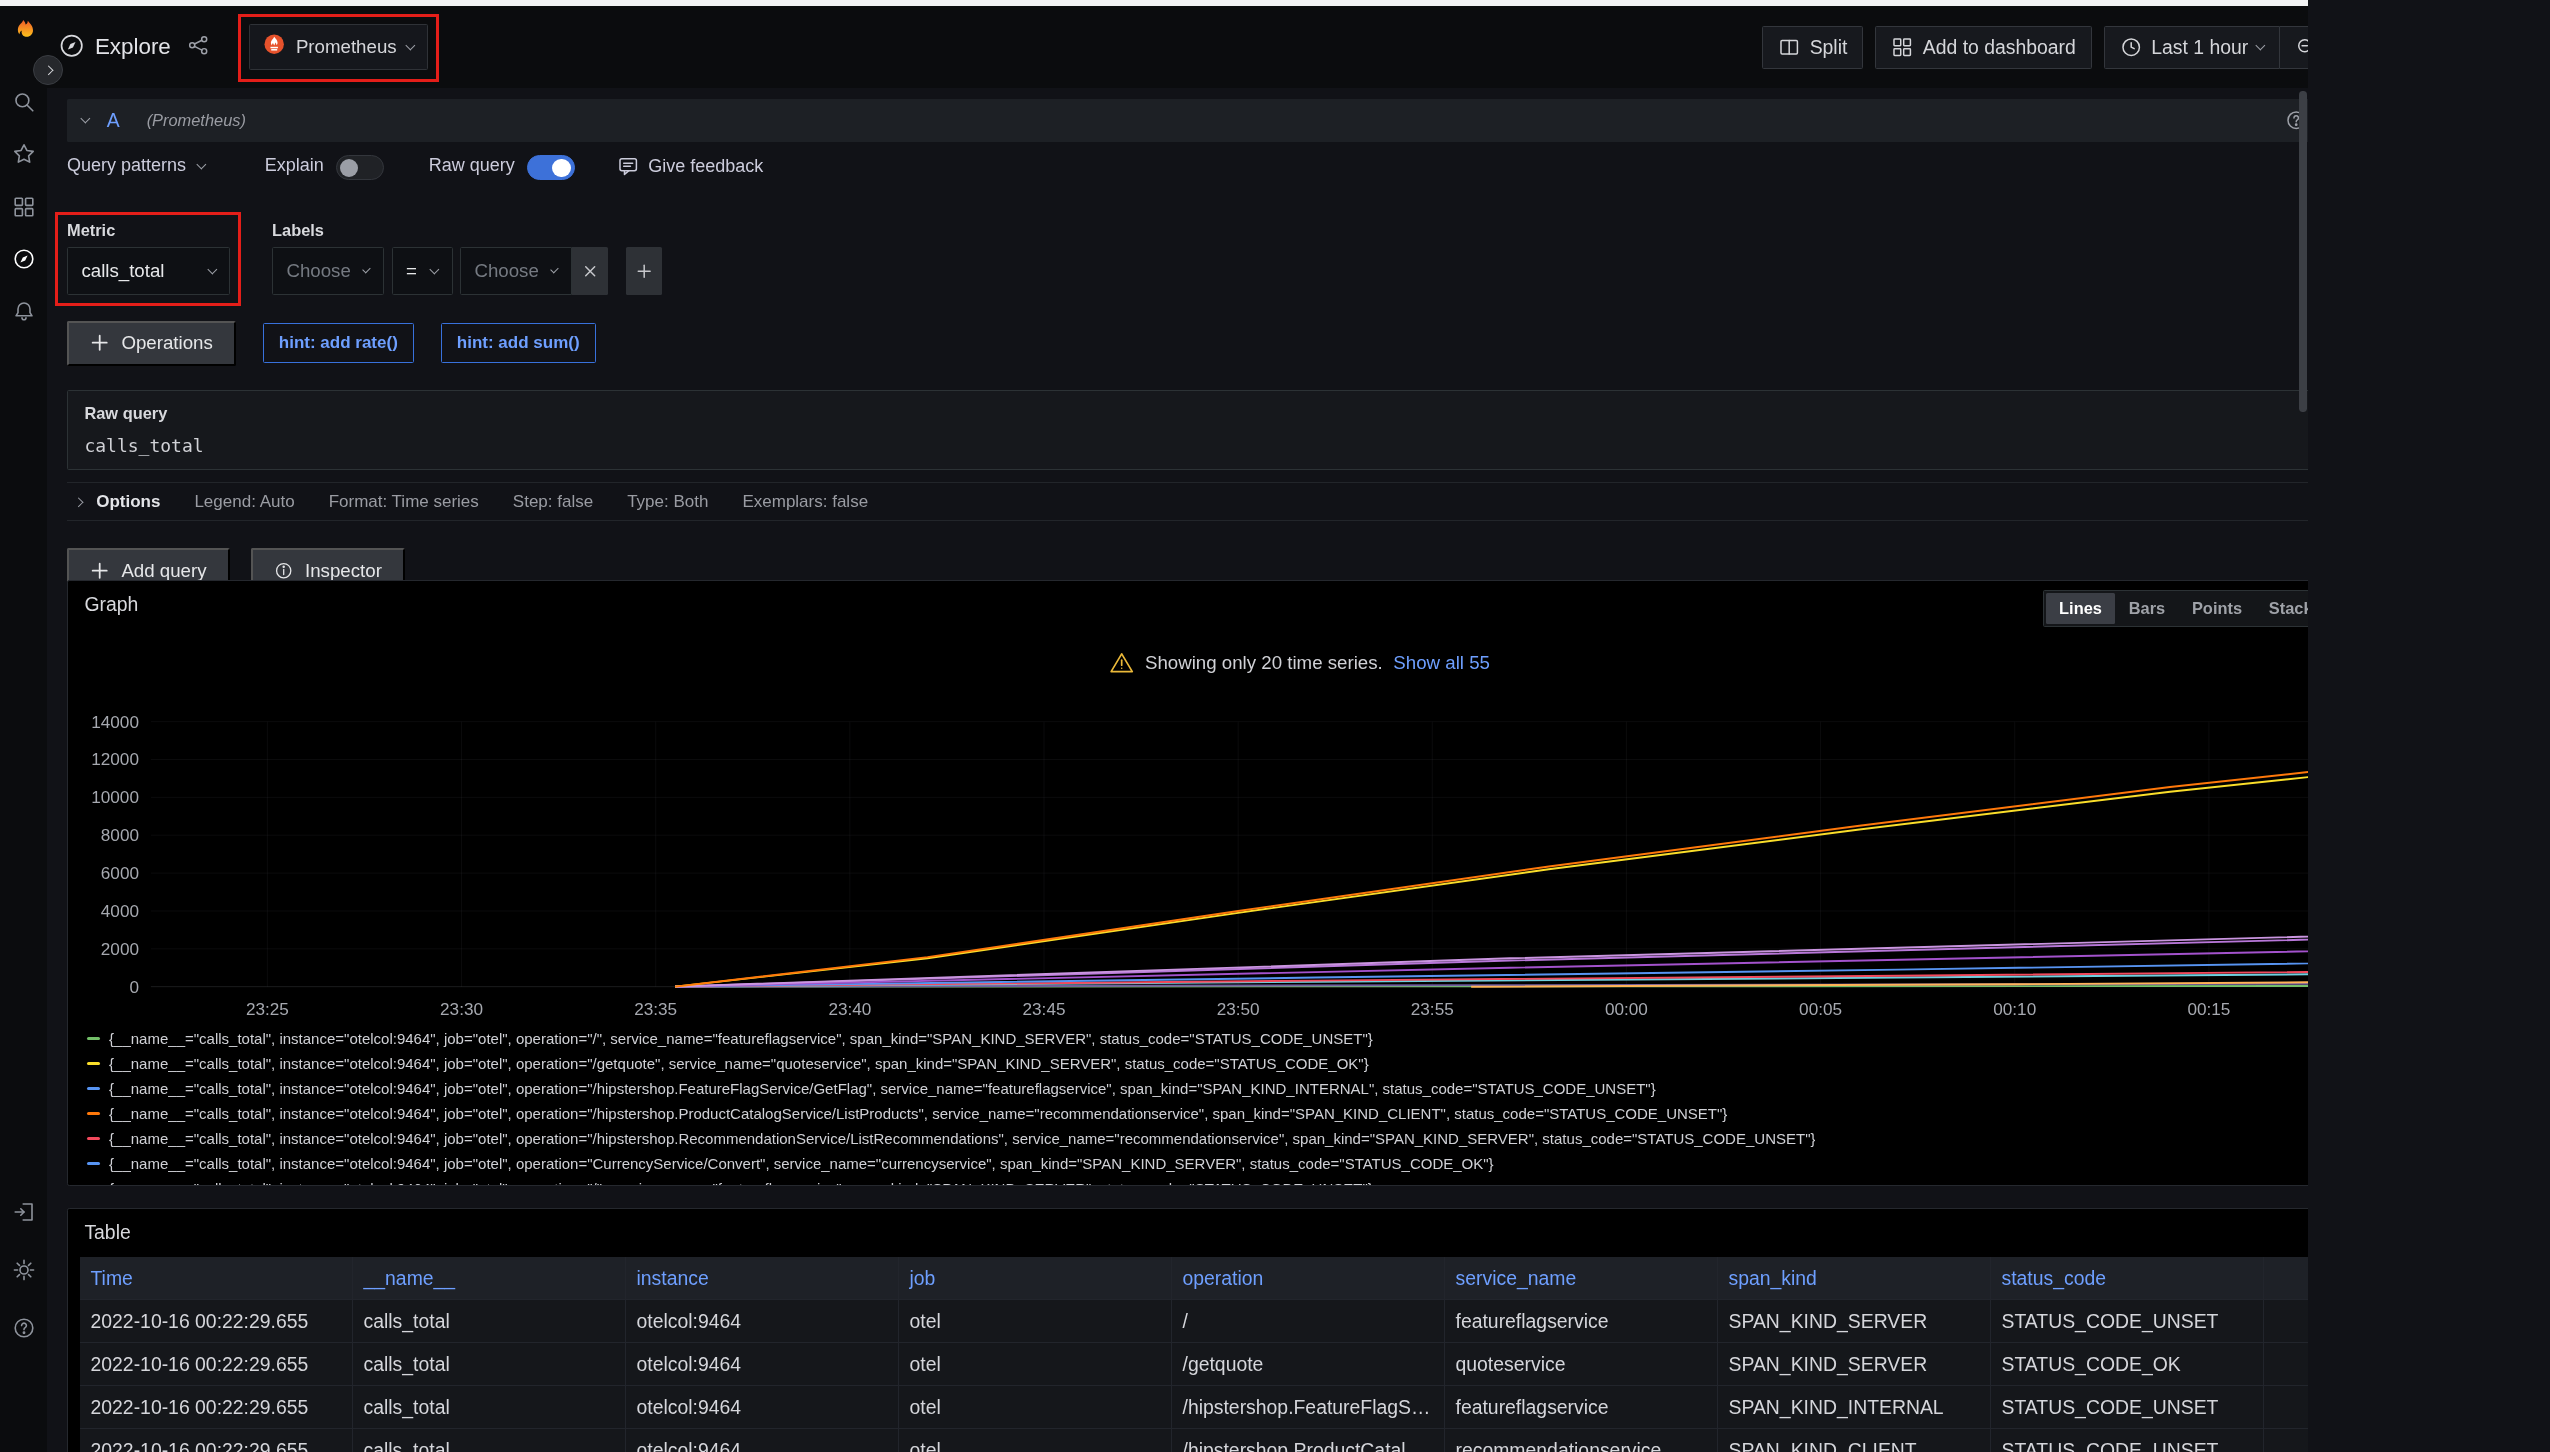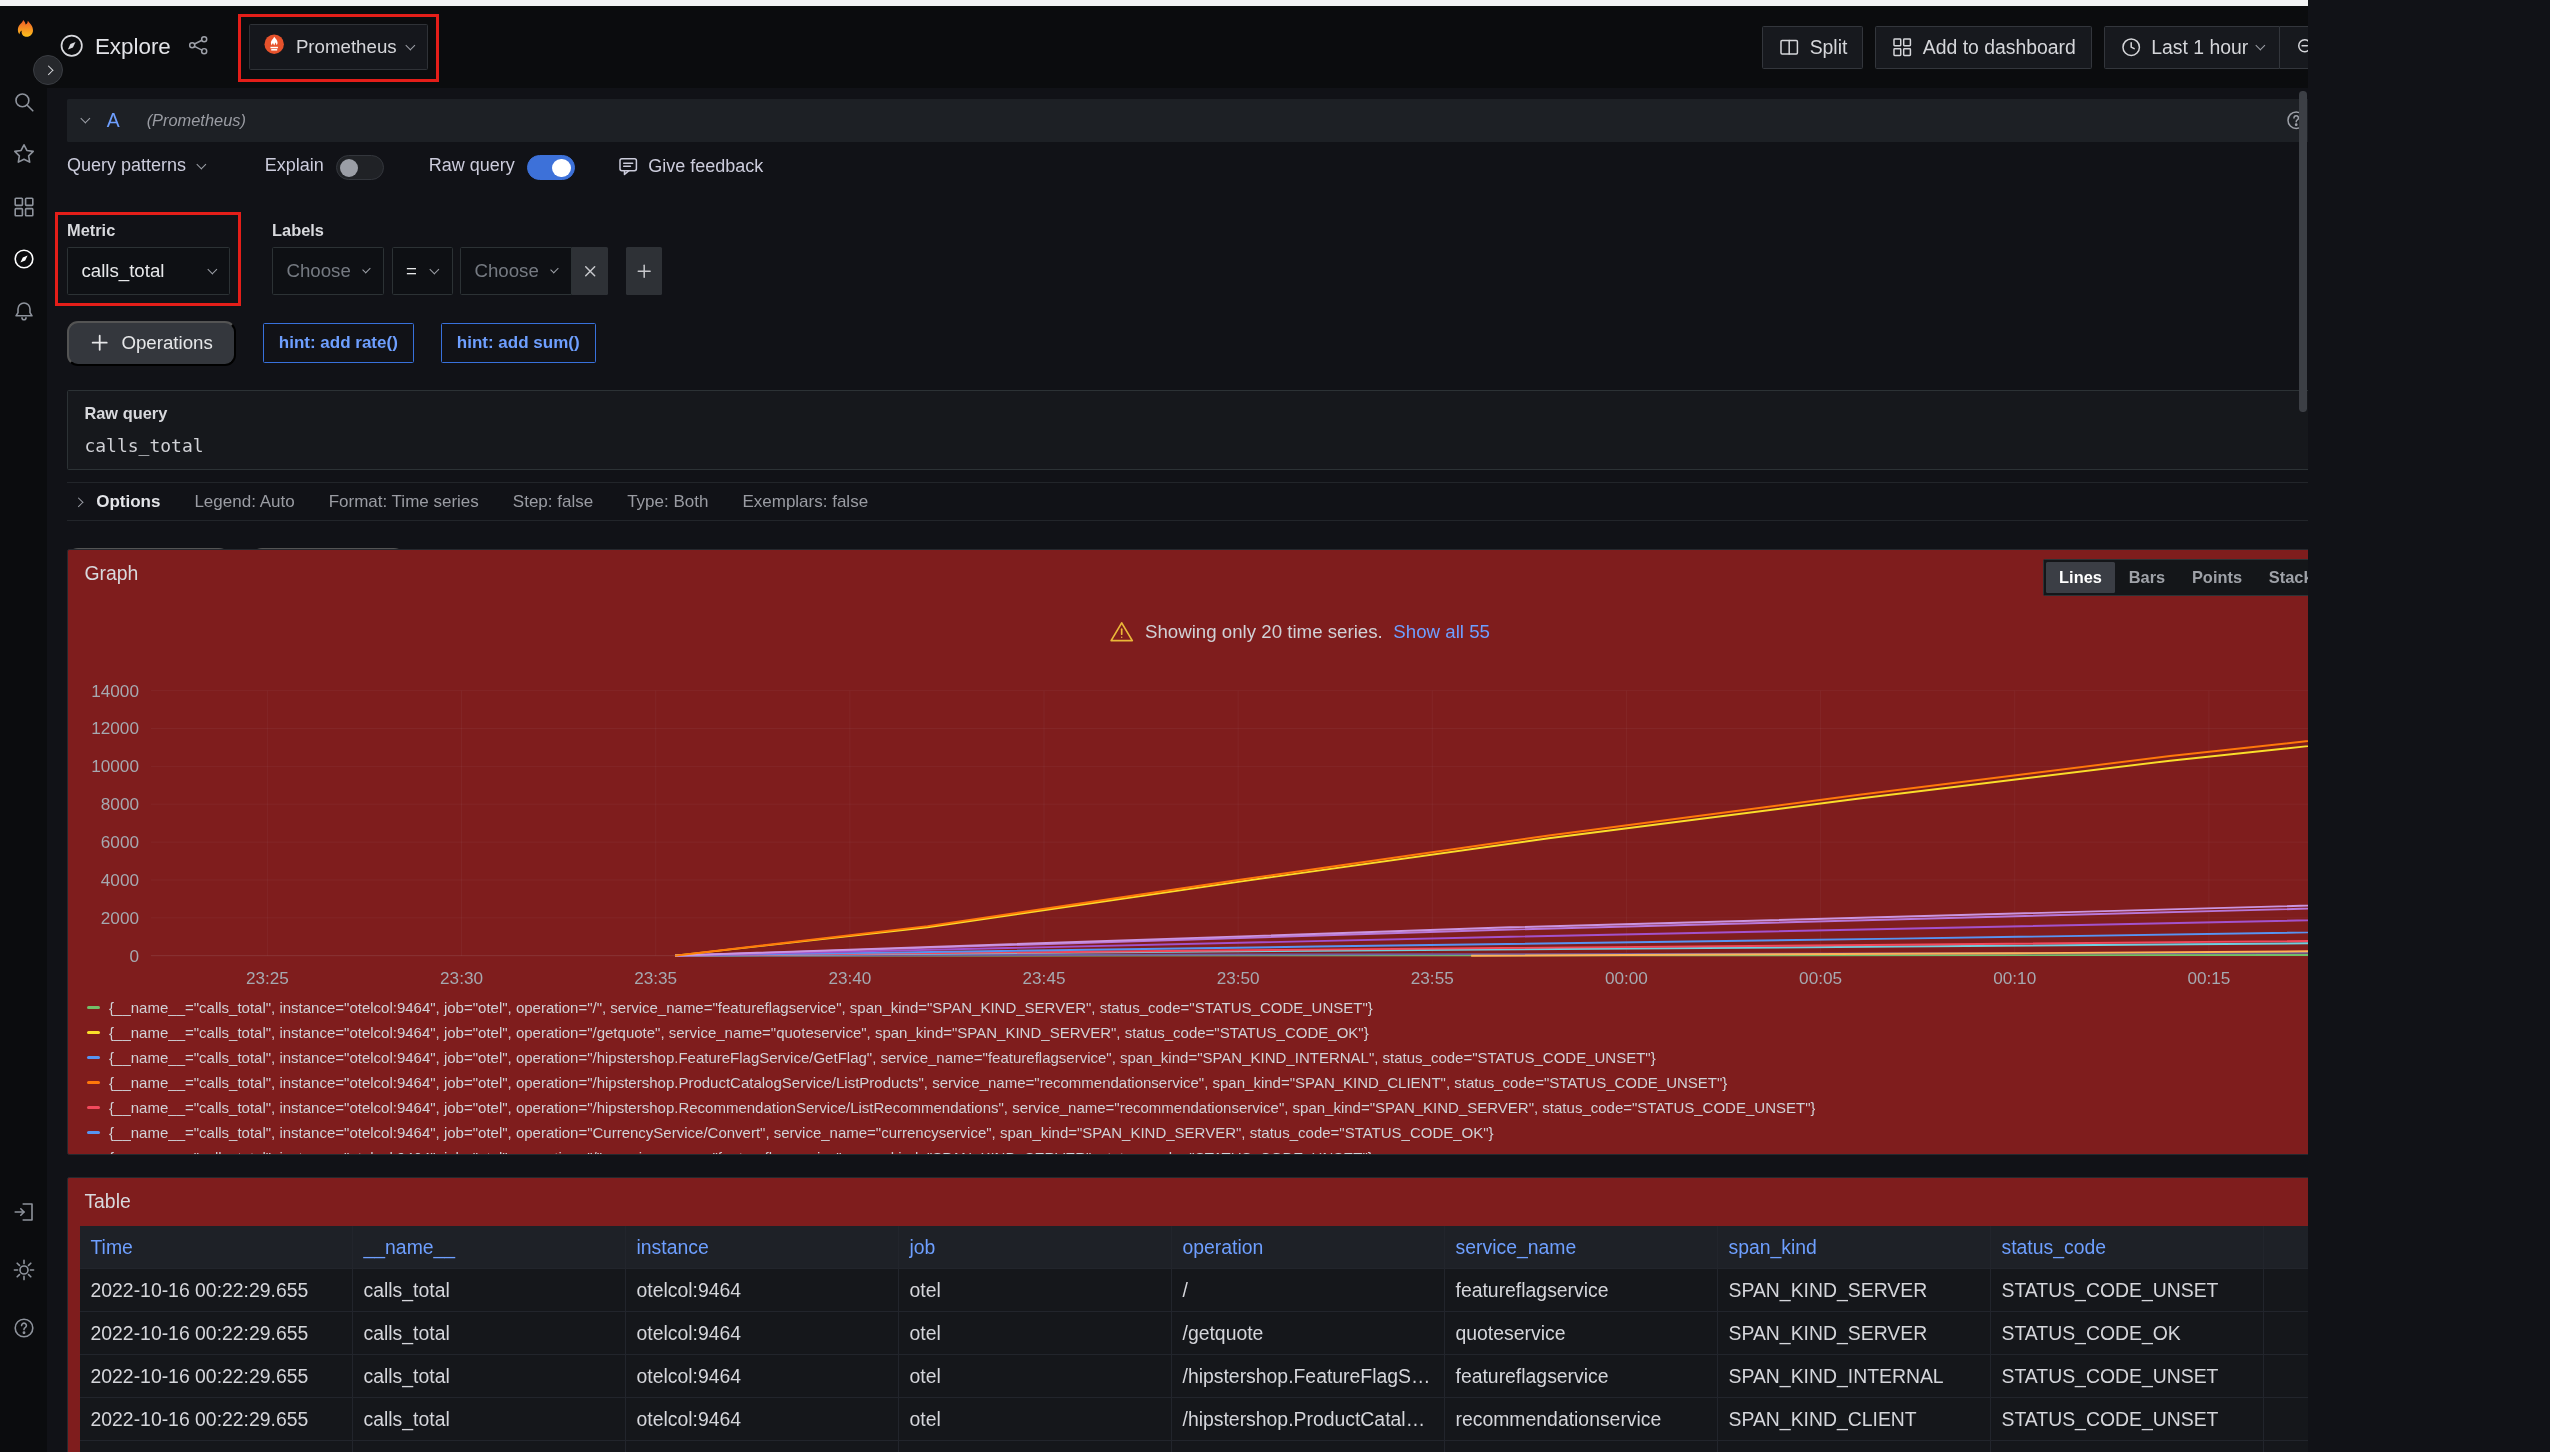--- a/index.html
+++ b/index.html
@@ -63,36 +63,36 @@
   .fld-label { font-size:16.4px; font-weight:600; color:#d8d9dd; margin-bottom:7.5px; }
   .metric-wrap { position:relative; }
   #metric-red { inset:-9px -10.5px -10.5px -12px; }
   .select { display:flex; align-items:center; justify-content:space-between; gap:13.4px; height:48px; background:#0e1014; border:0.7px solid #2c3235; border-radius:1.5px; padding:0 13.4px; font-size:18.7px; color:#e7e8ea; cursor:pointer; }
   .select .ph { color:#757a82; }
   .lbl-row { display:flex; align-items:center; }
   .sq-btn { width:36px; height:48px; display:flex; align-items:center; justify-content:center; background:#2e3136; color:#c7c8cc; cursor:pointer; border-radius:1.5px; }
   .sq-btn svg { width:16.4px; height:16.4px; }
 
   .qops { margin-top:25.4px; display:flex; align-items:center; gap:27px; }
-  .btn { display:flex; align-items:center; gap:12px; height:45px; padding:0 21px; background:#34373d; border-radius:11px; color:#e6e7e9; font-size:18.7px; font-weight:500; cursor:pointer; }
+  .btn { display:flex; align-items:center; gap:12px; height:45px; padding:0 21px; background:#34373d; border-radius:2px; color:#e6e7e9; font-size:18.7px; font-weight:500; cursor:pointer; }
   .btn svg { width:19.4px; height:19.4px; }
   .hint { height:40px; display:flex; align-items:center; padding:0 15px; border:0.7px solid #3871dc; border-radius:1.5px; color:#6e9fff; font-size:17px; font-weight:700; cursor:pointer; background:transparent; }
 
   .rawbox { margin-top:24px; border:0.7px solid #2c3235; background:#16181c; border-radius:1.5px; padding:13.4px 16.4px; }
   .raw-label { font-size:16.4px; font-weight:700; color:#d8d9dd; }
   .raw-value { margin-top:12px; font-family:"DejaVu Sans Mono", monospace; font-size:18px; color:#d0d1d6; }
 
   .optrow { margin-top:12px; height:39px; border-top:0.7px solid #22252a; border-bottom:0.7px solid #22252a; display:flex; align-items:center; gap:34px; padding:0 7.5px; }
   .opt-head { display:flex; align-items:center; gap:15px; font-size:17px; font-weight:700; color:#e3e4e8; cursor:pointer; }
   .opt-item { font-size:17px; color:#9a9ca3; }
 
   .qactions { margin-top:27px; display:flex; gap:21px; }
 
   
-  .panel { position:absolute; left:67px; width:2465px; background:#7f1d1d; border:0.7px solid #25282e; border-radius:2.2px; overflow:hidden; }
+  .panel { position:absolute; left:67px; width:2465px; background:#000000; border:0.7px solid #25282e; border-radius:2.2px; overflow:hidden;margin-top:31px; }
   #graph-panel { top:549px; height:606px; }
   #table-panel { top:1177px; height:328px; }
   .panel-title { position:absolute; left:16.4px; top:12px; font-size:19.4px; font-weight:500; color:#d8d9dd; }
 
   #viz-picker { position:absolute; right:12px; top:9px; display:flex; align-items:center; border:0.7px solid #2c3235; border-radius:1.5px; background:#141619; padding:2.2px; }
   .viz-item { padding:6px 13.4px; font-size:16.4px; color:#9fa2a8; cursor:pointer; border-radius:1.5px; font-weight:600; }
   .viz-item.active { background:#3b3e45; color:#fff; }
 
   #warning { position:absolute; left:0; right:0; top:69px; display:flex; align-items:center; justify-content:center; gap:10.5px; font-size:18.7px; color:#d0d1d6; }
   #warning svg { width:25.4px; height:25.4px; }

